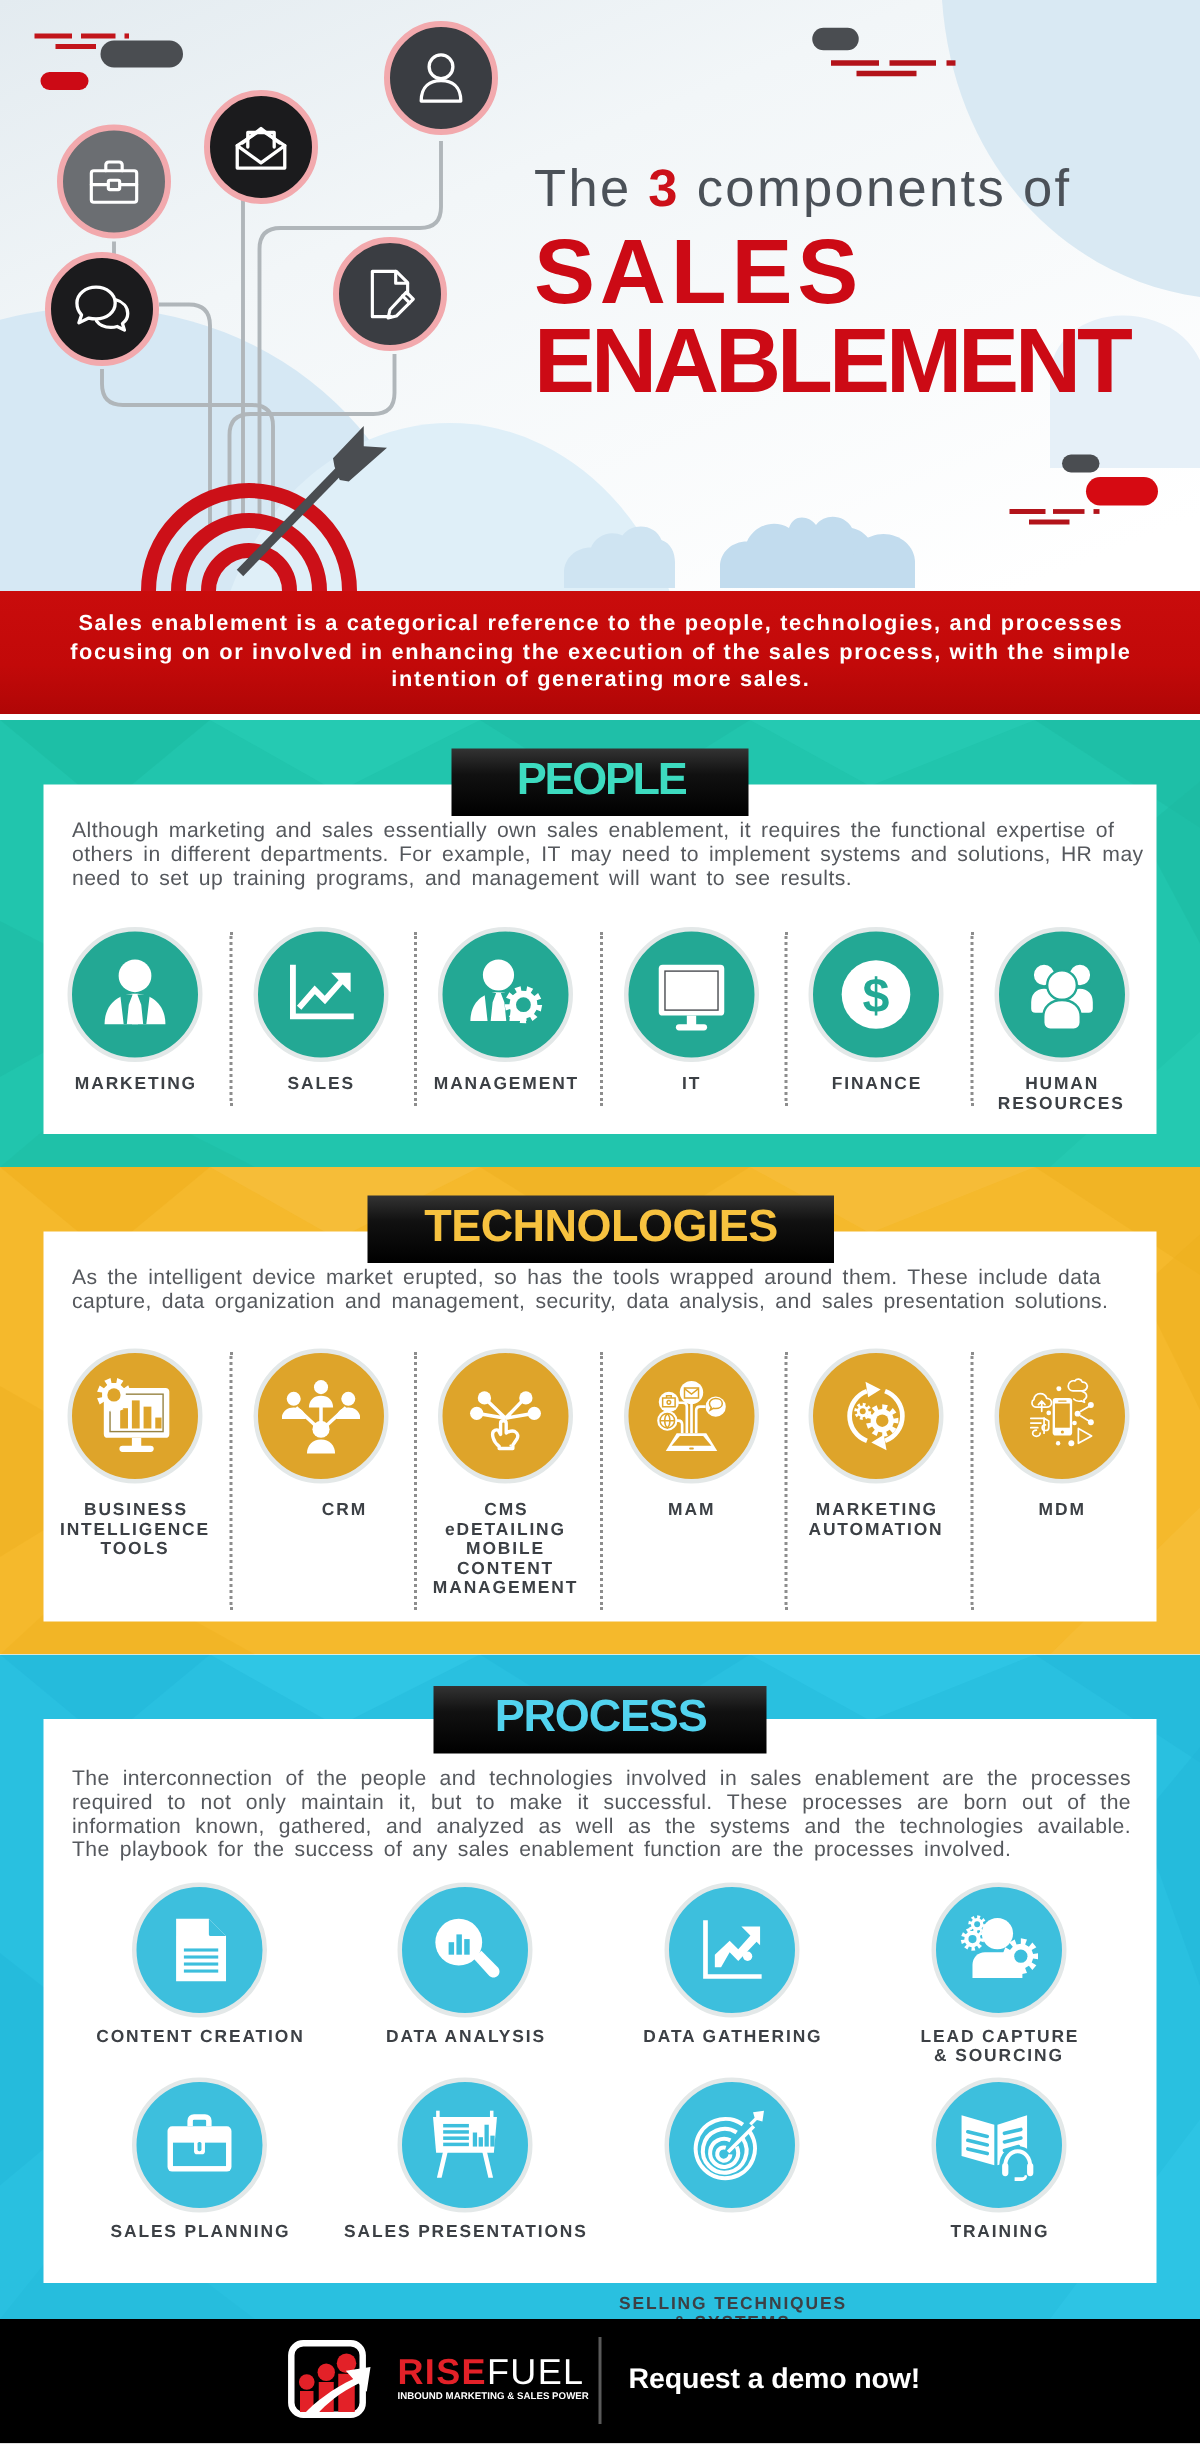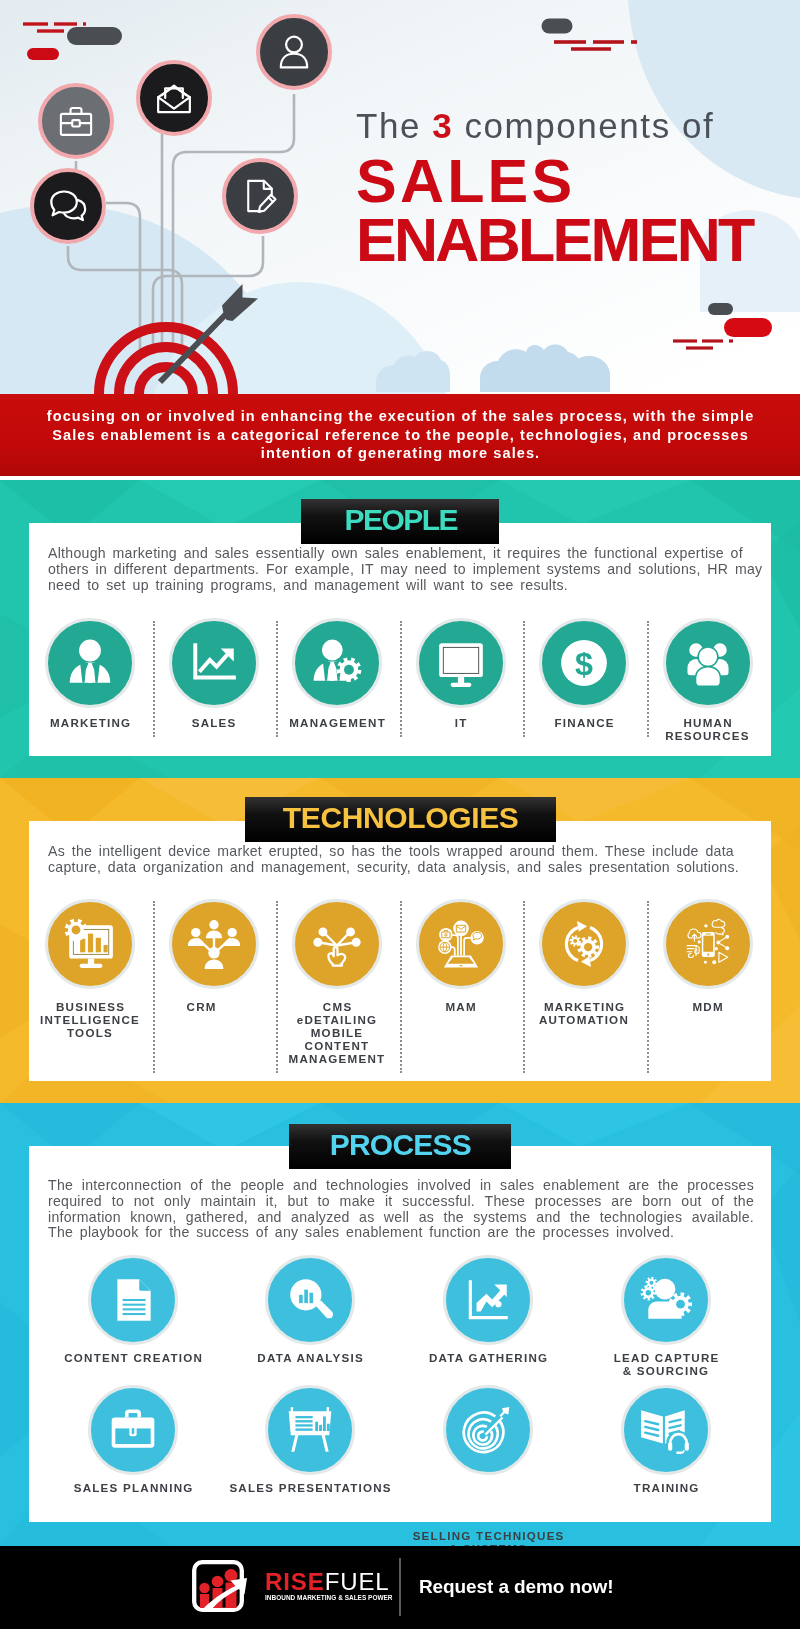--- a/index.html
+++ b/index.html
@@ -165,22 +165,22 @@
         </svg>
       </div>
 <div class="title">
 <div class="t1"><span>The </span><b>3</b><span> components of</span></div>
 <div class="t2">SALES</div>
 <div class="t3">ENABLEMENT</div>
 </div>
 </div>
 <div class="intro">
       <div class="txt">
+        <div>Sales enablement is a categorical reference to the people, technologies, and processes</div>
         <div>focusing on or involved in enhancing the execution of the sales process, with the simple</div>
-        <div>Sales enablement is a categorical reference to the people, technologies, and processes</div>
         <div>intention of generating more sales.</div>
       </div>
     </div>
 <div class="band" style="top:480px;height:298px;text-decoration:underline;">
 <svg class="poly" width="800" height="298" viewBox="0 0 800 298">
         <rect width="800" height="298" fill="#21c5ad"></rect>
         <path d="M0 0 L140 0 L70 58 Z" fill="#1cb9a1" opacity="0.55"></path>
         <path d="M140 0 L320 0 L225 48 Z" fill="#2acfb7" opacity="0.5"></path>
         <path d="M320 0 L500 0 L410 56 Z" fill="#1cb9a1" opacity="0.45"></path>
         <path d="M500 0 L690 0 L580 44 Z" fill="#2acfb7" opacity="0.45"></path>
@@ -352,21 +352,21 @@
             <path d="M50 24 C59.5 24 65.5 30 65.5 39 L34.5 39 C34.5 30 40.5 24 50 24 Z"></path>
 <circle cx="15" cy="28" r="9"></circle>
             <path d="M15 39 C24.5 39 30.5 45 30.5 54 L-0.5 54 C-0.5 45 5.5 39 15 39 Z"></path>
 <circle cx="85" cy="28" r="9"></circle>
             <path d="M85 39 C94.5 39 100.5 45 100.5 54 L69.5 54 C69.5 45 75.5 39 85 39 Z"></path>
 <circle cx="50" cy="67" r="11"></circle>
             <path d="M50 80 C61 80 68 87.5 68 98 L32 98 C32 87.5 39 80 50 80 Z"></path>
 </g>
         </svg>
       </div>
-<div class="ilabel" style="left:139px;top:222px;width:124px;">CRM</div>
+<div class="ilabel" style="left:167px;top:222px;width:124px;">CRM</div>
 <div class="circ" style="left:292px;top:121px;width:90px;height:90px;background:#dea42a;border:3px solid #e3e8e8;">
         <svg viewBox="0 0 100 100" width="52" height="52">
           <g transform="translate(50,52) scale(0.9) translate(-50,-52)">
 <g stroke="#ffffff" stroke-width="5" stroke-linecap="butt" fill="none">
 <path d="M20 24 L50 53 M78 24 L50 53 M9 46 L50 53 M91 46 L50 53"></path>
 </g>
             <g fill="#ffffff">
 <circle cx="20" cy="24" r="9.5"></circle>
               <circle cx="79" cy="24" r="9.5"></circle>
 <circle cx="9" cy="46" r="9.5"></circle>

